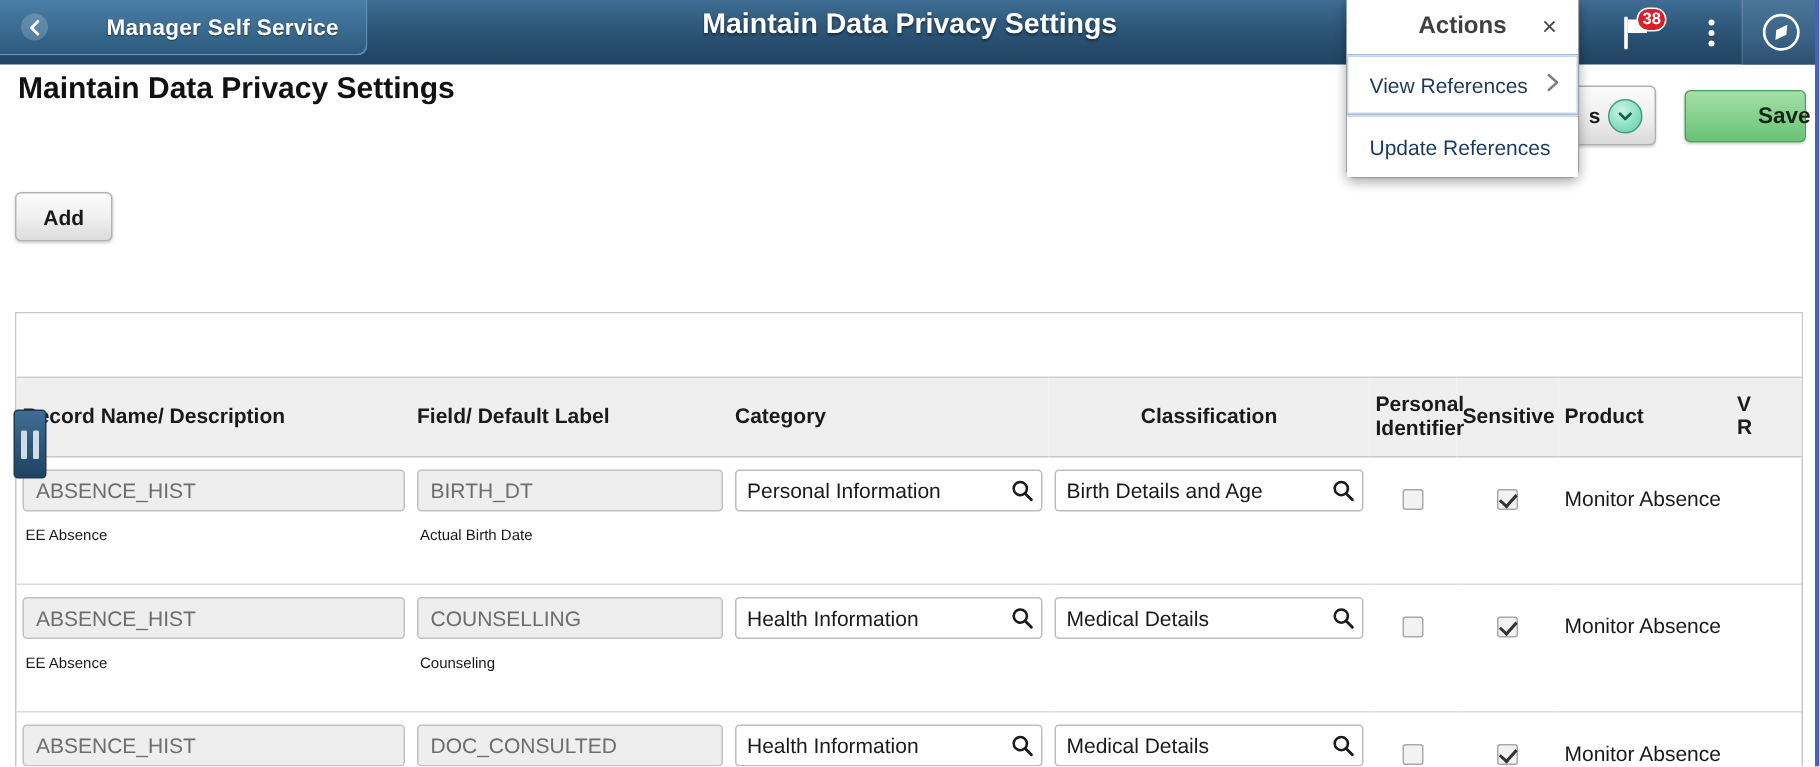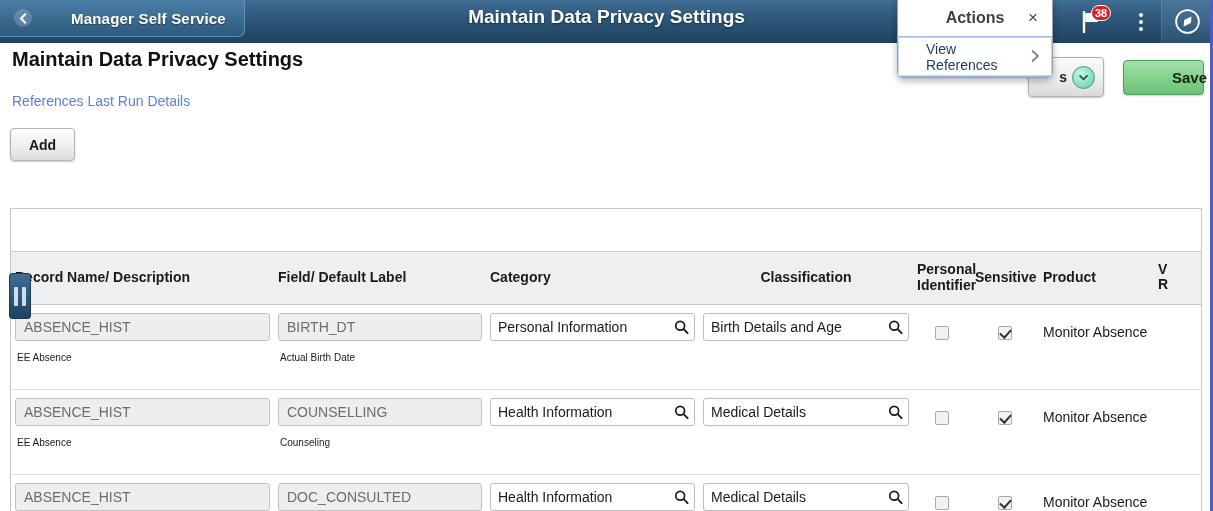--- a/index.html
+++ b/index.html
@@ -221,21 +221,21 @@
     color: #4a4a4a;
     font-size: 17px;
     line-height: 1;
     cursor: pointer;
   }
   .ap-item {
     position: relative;
     height: 41px;
     display: flex;
     align-items: center;
-    padding: 0 28px;
+    padding: 0 15px;
     font-size: 14px;
     color: #1d3a5c;
     border-top: 1px solid #d5d5d5;
     cursor: pointer;
     background: #ffffff;
   }
   .ap-item.selected {
     border: 1px solid #9dbbe4;
     border-left: none;
     border-right: none;
@@ -424,21 +424,20 @@
       <div class="hdr-icon nav">
         <svg width="27" height="27" viewBox="0 0 27 27">
           <circle cx="13.5" cy="13.5" r="11.4" fill="none" stroke="#ffffff" stroke-width="1.8"></circle>
           <path d="M17.5 8.5 L10.2 12 L9.6 18.6 L16.9 15.1 Z" fill="#ffffff"></path>
         </svg>
       </div>
     </div>
   </div>
 
   <div class="page-title">Maintain Data Privacy Settings</div>
-  <div class="ref-link">References Last Run Details</div>
   <button class="add-btn">Add</button>
   <button class="save-btn">Save</button>
 
   <div class="actions-trigger">
     <span class="at-label">s</span>
     <span class="at-circle">
       <svg width="11" height="11" viewBox="0 0 11 11">
           <path d="M2 3.8 L5.5 7.3 L9 3.8" fill="none" stroke="#16604a" stroke-width="1.8" stroke-linecap="round" stroke-linejoin="round"></path>
         </svg>
     </span>
@@ -452,20 +451,23 @@
 
     <div class="ap-item selected">
       <span>View References</span>
       <span class="ap-arrow">
         <svg width="9" height="13" viewBox="0 0 9 13">
             <path d="M1.5 1.5 L7 6.5 L1.5 11.5" fill="none" stroke="#808080" stroke-width="1.7" stroke-linecap="round" stroke-linejoin="round"></path>
           </svg>
       </span>
     </div>
 
+    <div class="ap-item">
+      <span>Update References</span>
+    </div>
 
   </div>
 
   <div class="grid-wrap">
 
     <div class="grid-handle">
         <i></i>
         <i></i>
       </div>
 

